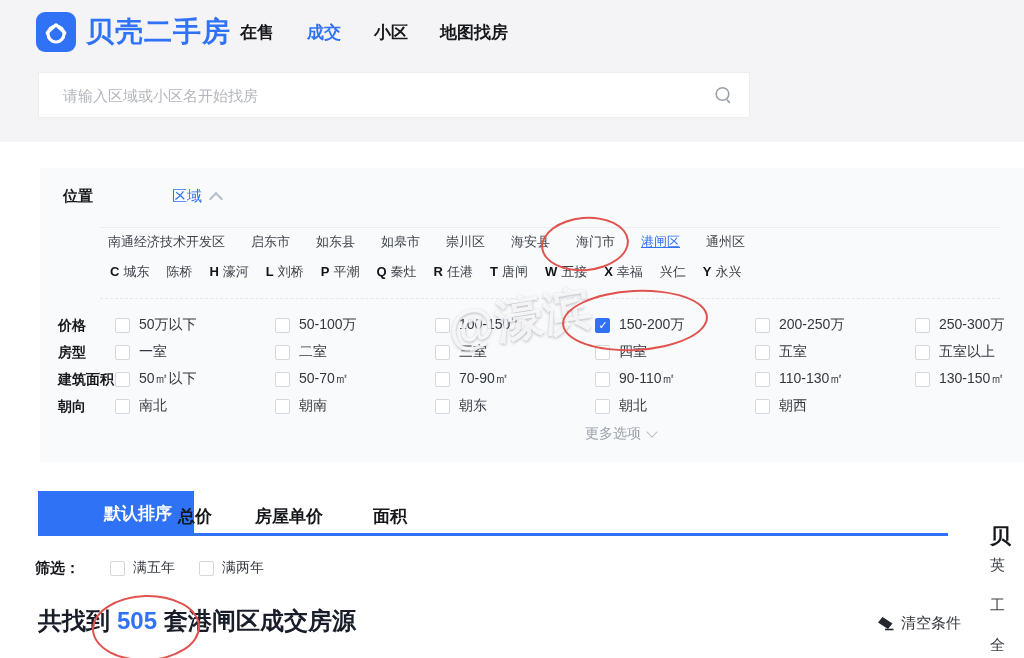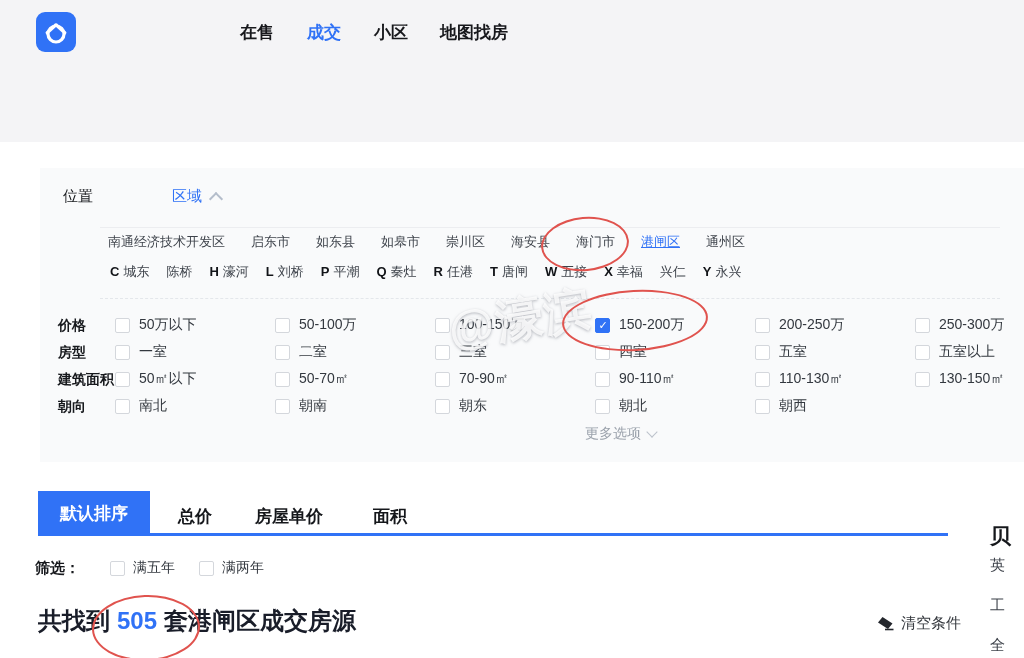--- a/index.html
+++ b/index.html
@@ -13,21 +13,21 @@
   .logo-text{font-size:28px;font-weight:bold;color:#3072F6;letter-spacing:1px;}
   .nav-item{position:absolute;top:21px;font-size:17px;font-weight:bold;color:#17181c;cursor:pointer;}
   .n0{left:240px}.n1{left:307px;color:#3072F6}.n2{left:374px}.n3{left:440px}
   .search{position:absolute;left:38px;top:72px;width:712px;height:46px;background:#fff;
     border:1px solid #ededef;box-sizing:border-box;display:flex;align-items:center;}
   .search input{border:none;outline:none;flex:1;margin-left:22px;font-size:15px;color:#333;background:transparent;}
   .search input::placeholder{color:#b3b6bc;}
   .sicon{margin-right:16px;display:flex;}
   
   .panel{position:absolute;left:40px;top:168px;width:984px;height:294px;background:#f9fafb;}
-  .ploc{position:absolute;left:23px;top:19px;font-size:15px;font-weight:normal;color:#17191d;}
+  .ploc{position:absolute;left:23px;top:19px;font-size:15px;font-weight:bold;color:#17191d;}
   .pregion{position:absolute;left:132px;top:19px;font-size:15px;color:#3072F6;display:flex;align-items:center;gap:9px;cursor:pointer;}
   .chev-up{width:8px;height:8px;border-left:2px solid #b4bdcb;border-top:2px solid #b4bdcb;transform:rotate(45deg);margin-top:4px;}
   .div1{position:absolute;left:60px;right:24px;top:59px;border-top:1px solid #ecedf0;}
   .div2{position:absolute;left:60px;right:24px;top:130px;border-top:1px dashed #e4e7eb;}
   .districts{position:absolute;left:68px;top:65px;display:flex;gap:26px;font-size:13px;white-space:nowrap;}
   .districts .dl{color:#3e434b;cursor:pointer;}
   .districts .dl.active{color:#3072F6;text-decoration:underline;}
   .subs{position:absolute;left:70px;top:95px;display:flex;gap:17px;font-size:13px;white-space:nowrap;}
   .sd{cursor:pointer;color:#3e434b;}
   .sd b{color:#121418;}
@@ -39,21 +39,21 @@
   .opt{position:absolute;top:1px;display:flex;align-items:center;gap:9px;height:20px;cursor:pointer;}
   .c0{left:75px}.c1{left:235px}.c2{left:395px}.c3{left:555px}.c4{left:715px}.c5{left:875px}
   .cb{width:15px;height:15px;background:#fff;border:1px solid #d4d7dc;border-radius:2px;box-sizing:border-box;position:relative;flex:none;}
   .cb.checked{background:#3072F6;border-color:#3072F6;}
   .cb.checked::after{content:"✓";position:absolute;color:#fff;font-size:11px;font-weight:bold;left:2.5px;top:0.5px;}
   .olabel{font-size:14px;color:#33383f;}
   .more{position:absolute;left:545px;top:257px;font-size:14px;color:#9aa1ab;display:flex;align-items:center;gap:7px;cursor:pointer;}
   .chev-dn{width:7px;height:7px;border-right:1.5px solid #bcc2cb;border-bottom:1.5px solid #bcc2cb;transform:rotate(45deg);margin-top:-4px;}
   
   .tab-active{position:absolute;left:38px;top:491px;width:112px;height:45px;background:#3072F6;color:#fff;
-    font-size:17px;font-weight:bold;display:flex;align-items:center;justify-content:center;cursor:pointer;}
+    font-size:17px;font-weight:bold;display:flex;align-items:center;justify-content:center;cursor:pointer;padding-left:44px;}
   .tab{position:absolute;top:505px;font-size:17px;font-weight:bold;color:#15171b;cursor:pointer;}
   .t1{left:178px}.t2{left:255px}.t3{left:373px}
   .tabline{position:absolute;left:38px;top:533px;width:910px;height:3px;background:#3072F6;}
   
   .qf{position:absolute;left:35px;top:558px;display:flex;align-items:center;height:20px;}
   .qf-label{font-size:15px;font-weight:bold;color:#17191d;}
   .qopt{display:flex;align-items:center;gap:8px;font-size:14px;color:#33383f;cursor:pointer;}
   .q1{margin-left:30px;}.q2{margin-left:24px;}
   
   .title{position:absolute;left:38px;top:605px;font-size:24px;font-weight:bold;color:#191d29;white-space:nowrap;}
@@ -80,26 +80,36 @@
 <div class="hdr">
   <div class="logo">
     <span style="display:flex;">
       <svg width="40" height="40" viewBox="0 0 40 40">
         <rect width="40" height="40" rx="9" fill="#3072F6"></rect>
         <circle cx="20" cy="22" r="8" stroke="#fff" stroke-width="3.2" fill="none"></circle>
         <path d="M9.8 20.6 L20 11.2 L30.2 20.6 Z" fill="#3072F6"></path>
         <path d="M11.2 20.8 L20 12.8 L28.8 20.8" stroke="#fff" stroke-width="3.2" fill="none" stroke-linecap="round" stroke-linejoin="round"></path>
       </svg>
     </span>
+    <span class="logo-text">贝壳二手房</span>
   </div>
   <span class="nav-item n0">在售</span>
   <span class="nav-item n1">成交</span>
   <span class="nav-item n2">小区</span>
   <span class="nav-item n3">地图找房</span>
 
+  <div class="search">
+    <input type="text" placeholder="请输入区域或小区名开始找房" style="">
+    <span class="sicon">
+      <svg width="20" height="20" viewBox="0 0 20 20">
+        <circle cx="9.5" cy="9" r="6.3" stroke="#9aa0a8" stroke-width="1.6" fill="none"></circle>
+        <line x1="14" y1="14.5" x2="16.8" y2="18" stroke="#9aa0a8" stroke-width="1.8"></line>
+      </svg>
+    </span>
+  </div>
 </div>
 
 <div class="panel">
   <span class="ploc">位置</span>
   <span class="pregion">
     <span>区域</span>
     <span class="chev-up"></span>
   </span>
   <div class="div1"></div>
 

